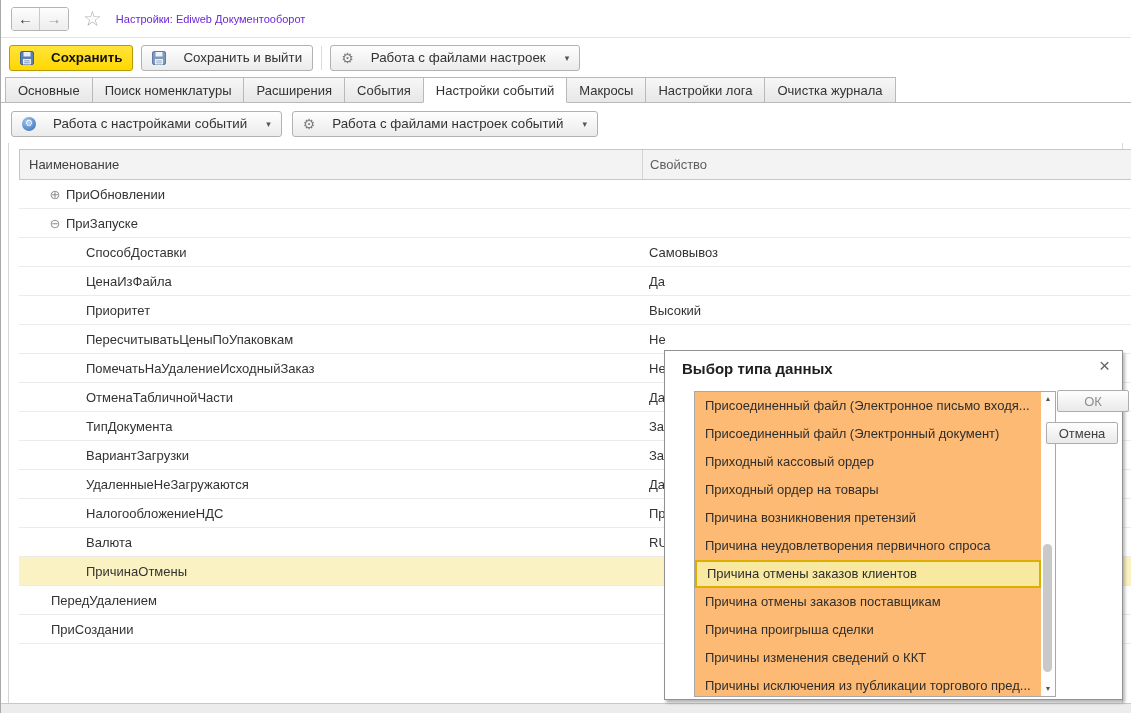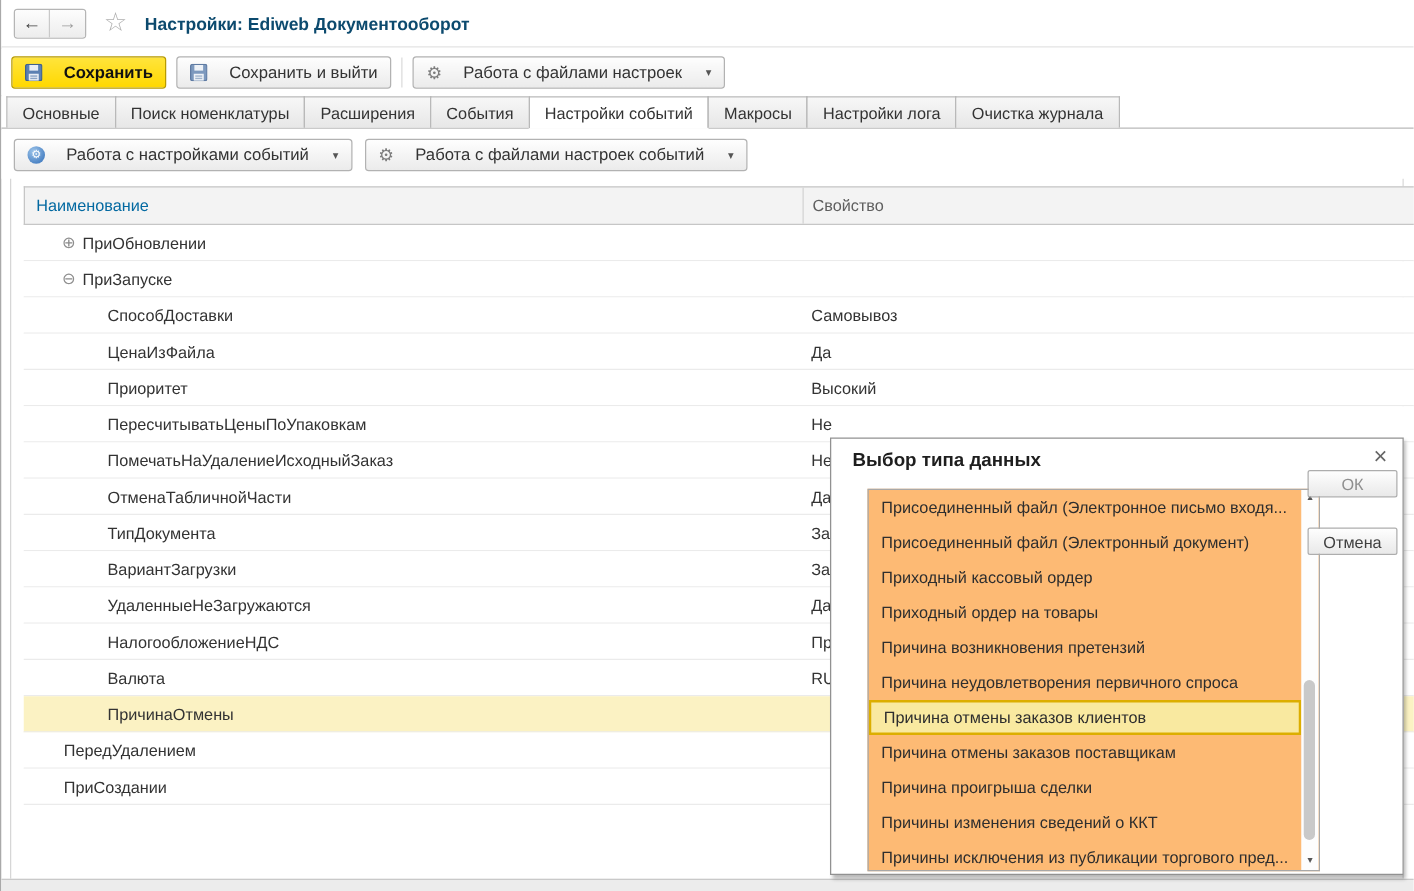--- a/index.html
+++ b/index.html
@@ -11,21 +11,21 @@
   }
   
   .titlebar { position:absolute; top:0; left:0; right:0; height:38px;
     background:#fff; border-bottom:1px solid #e3e3e3; display:flex; align-items:center; }
   .navgroup { display:flex; margin-left:10px; border:1px solid #b5b5b5; border-radius:3px; overflow:hidden; }
   .navbtn { width:28px; height:22px; display:flex; align-items:center; justify-content:center;
     background:linear-gradient(#fdfdfd,#ededed); font-size:15px; cursor:default; }
   .navbtn.back { color:#3c3c3c; border-right:1px solid #c9c9c9; }
   .navbtn.fwd  { color:#9c9c9c; }
   .star { margin-left:14px; font-size:21px; color:#b0b0b0; line-height:1; }
-  .pagetitle { margin-left:14px; font-size:14px; font-weight:bold; color:#0c4a6e; }
+  .pagetitle { margin-left:14px; font-size:11px; font-weight:normal; color:#6d28d9; }
   
   .toolbar { position:absolute; top:39px; left:0; right:0; height:37px; display:flex;
     align-items:center; gap:8px; padding-left:8px; background:#fff; }
   .btn { display:inline-flex; align-items:center; gap:17px; height:26px; padding:0 10px;
     background:linear-gradient(#fefefe,#ebebeb); border:1px solid #b2b2b2; border-radius:3px;
     color:#333; white-space:nowrap; cursor:default; }
   .btn.yellow { background:linear-gradient(#ffe43c,#ffd800); border-color:#b89b00; font-weight:bold; color:#111; }
   .caret { font-size:9px; color:#555; margin-left:2px; }
   .tb-sep { width:1px; height:24px; background:#dcdcdc; }
   .icon-floppy { width:14px; height:14px; display:inline-block; }
@@ -41,21 +41,21 @@
     background:linear-gradient(#f7f7f7,#e7e7e7); border:1px solid #b9b9b9; border-bottom:none;
     margin-right:-1px; color:#333; cursor:default; }
   .tab.active { background:#fff; height:26px; margin-bottom:-1px; border-bottom:1px solid #fff; }
   .subtoolbar { position:absolute; top:104px; left:0; right:0; height:39px; display:flex;
     align-items:center; gap:10px; padding-left:10px; background:#fff; }
   
   .frameline { position:absolute; left:7px; top:143px; height:560px; width:1px; background:#d6d6d6; }
   .rightline { position:absolute; left:1121px; top:143px; height:560px; width:1px; background:#dadada; }
   .thead { position:absolute; top:149px; left:18px; width:1113px; height:31px;
     background:#f3f3f3; border:1px solid #c6c6c6; border-right:none; }
-  .thead .hname { position:absolute; left:9px; top:7px; color:#0369a1; }
+  .thead .hname { position:absolute; left:9px; top:7px; color:#404040; }
   .thead .hdiv { position:absolute; left:622px; top:0; bottom:0; width:1px; background:#d4d4d4; }
   .thead .hprop { position:absolute; left:630px; top:7px; color:#5f5f5f; }
   .tbody { position:absolute; top:180px; left:18px; width:1113px; }
   .trow { position:relative; height:29px; border-bottom:1px solid #ebebeb; display:flex;
     align-items:center; background:#fff; }
   .trow.hl { background:#fbf2c3; }
   .expander { width:14px; margin-right:4px; font-size:13px; color:#8e8e8e; text-align:center; }
   .lvl0e { padding-left:29px; }
   .lvl0  { padding-left:32px; }
   .lvl1  { padding-left:67px; }
@@ -74,21 +74,21 @@
   .litem.sel { background:#f9e9a0; border:2px solid #dcae00; line-height:24px; }
   .lb-scroll { position:absolute; right:0; top:0; bottom:0; width:14px; background:#fdfdfd; }
   .lb-up, .lb-down { position:absolute; left:0; width:14px; height:12px; text-align:center;
     font-size:7px; color:#555; line-height:12px; }
   .lb-up { top:1px; } .lb-down { bottom:1px; }
   .lb-thumb { position:absolute; left:2px; width:9px; top:152px; height:128px;
     background:#c9c9c9; border-radius:5px; }
   .dlg-btn { position:absolute; left:381px; width:72px; height:22px;
     background:linear-gradient(#fefefe,#e9e9e9); border:1px solid #adadad; border-radius:2px;
     display:flex; align-items:center; justify-content:center; cursor:default; }
-  .dlg-ok { top:25px; color:#8f8f8f; }
+  .dlg-ok { top:39px; color:#8f8f8f;margin-left:11px; }
   .dlg-cancel { top:71px; color:#3f3f3f; }
 </style>
 </head>
 <body>
 
 <div class="titlebar">
   <div class="navgroup">
     <div class="navbtn back">
         <span>←</span>
       </div>

